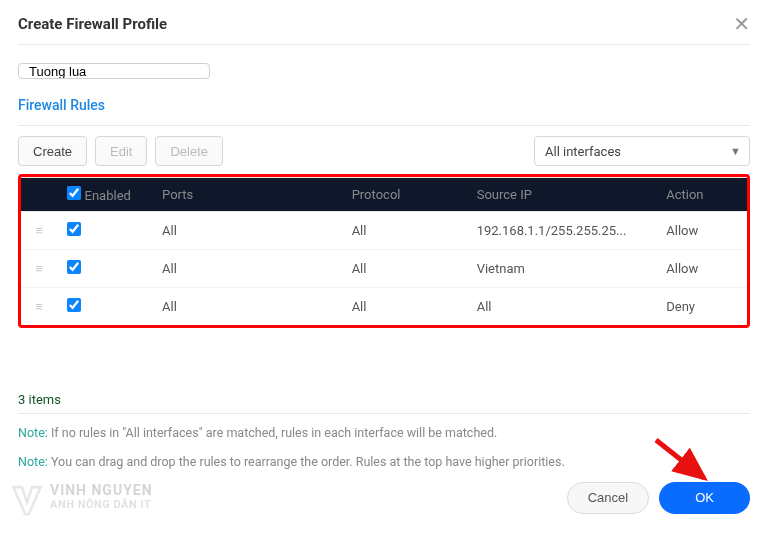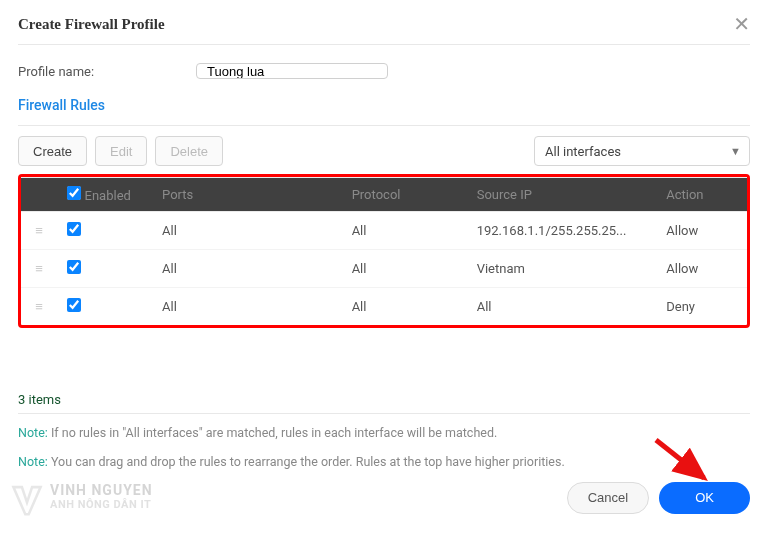--- a/index.html
+++ b/index.html
@@ -7,21 +7,21 @@
     font-family: -apple-system, BlinkMacSystemFont, "Segoe UI", Roboto, Arial, sans-serif;
     font-size: 13px;
     color: #444;
     background: #fff;
     width: 768px;
     height: 556px;
     overflow: hidden;
     position: relative;
   }
   .dialog { padding: 14px 18px 12px 18px; }
-  .header { display: flex; justify-content: space-between; align-items: center; margin-bottom: 10px; font-family: Liberation Serif, serif; }
+  .header { display: flex; justify-content: space-between; align-items: center; margin-bottom: 10px; }
   .title { font-size: 15px; font-weight: 700; color: #333; }
   .close { font-size: 20px; color: #999; cursor: pointer; line-height: 1; }
   .hr { border: none; border-top: 1px solid #e8e8e8; margin: 4px 0 18px 0; }
 
   .form-row { display: flex; align-items: center; margin-bottom: 18px; }
   .form-label { width: 178px; color: #555; }
   .text-input {
     height: 16px; width: 192px;
     border: 1px solid #d0d0d0; border-radius: 4px;
     padding: 0 10px; font-size: 13px;
@@ -46,21 +46,21 @@
     display: flex; align-items: center; font-size: 13px;
     position: relative;
   }
   .select .caret { position: absolute; right: 8px; top: 50%; transform: translateY(-50%); color: #777; font-size: 11px; }
 
   .table-border { border: 3px solid #f00; border-radius: 4px; position: relative; }
   .table { width: 100%; border-collapse: collapse; }
   .table th {
     text-align: left; font-weight: 400; color: #8a8a8a; font-size: 13px;
     padding: 8px 10px; border-bottom: 1px solid #ebebeb; border-top: 1px solid #ebebeb;
-    background: #404040;
+    background: #0f172a;
   }
   .table td { padding: 10px 10px; border-bottom: 1px solid #f3f3f3; color: #555; }
   .table tr:last-child td { border-bottom: none; }
   .table th.first, .table td.first { width: 36px; text-align: center; color: #ccc; }
   .drag { color: #ccc; cursor: grab; }
   .chk { width: 14px; height: 14px; accent-color: #0a84ff; }
   .col-enabled { width: 94px; }
   .col-ports { width: 188px; }
   .col-protocol { width: 124px; }
   .col-source { width: 188px; margin-top: 8px; }
@@ -101,21 +101,20 @@
 <body>
 
 <div class="dialog">
   <div class="header">
     <div class="title">Create Firewall Profile</div>
     <div class="close">✕</div>
   </div>
   <hr class="hr">
 
   <div class="form-row">
-    <div class="form-label">Profile name:</div>
     <input class="text-input" type="text" value="Tuong lua" style="">
   </div>
 
   <div class="link-heading">Firewall Rules</div>
   <hr class="hr2">
 
   <div class="toolbar">
     <button class="btn">Create</button>
     <button class="btn disabled">Edit</button>
     <button class="btn disabled">Delete</button>

